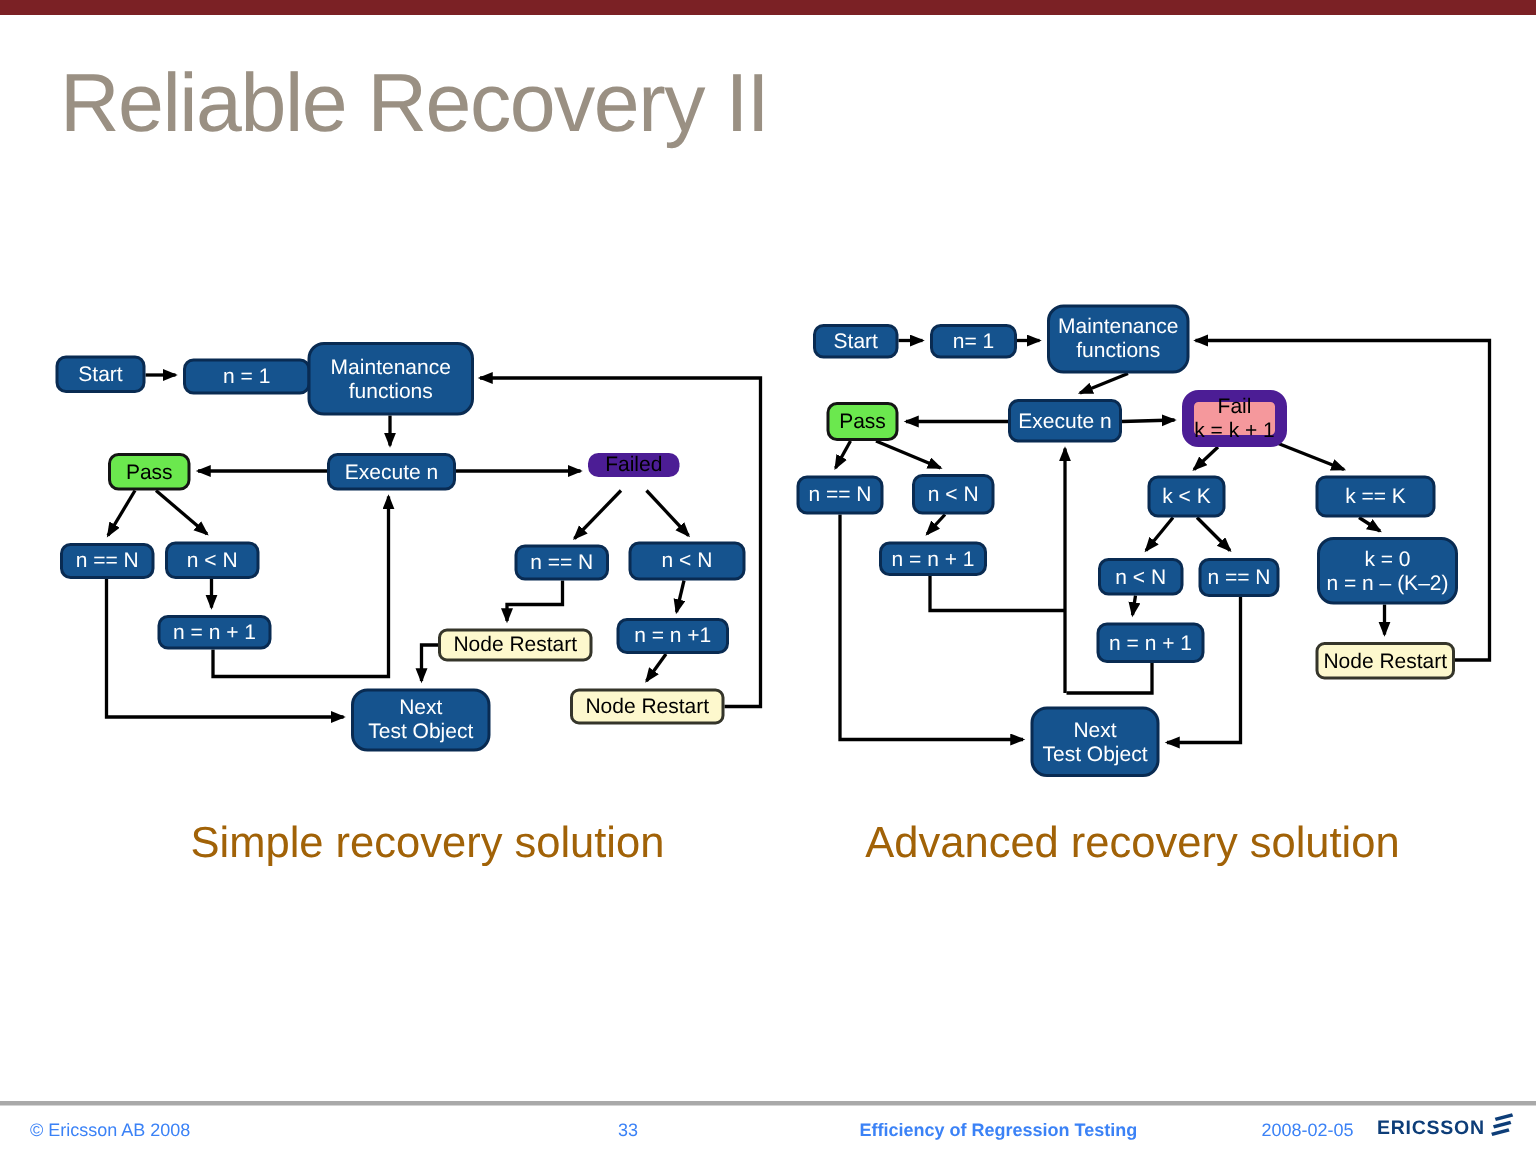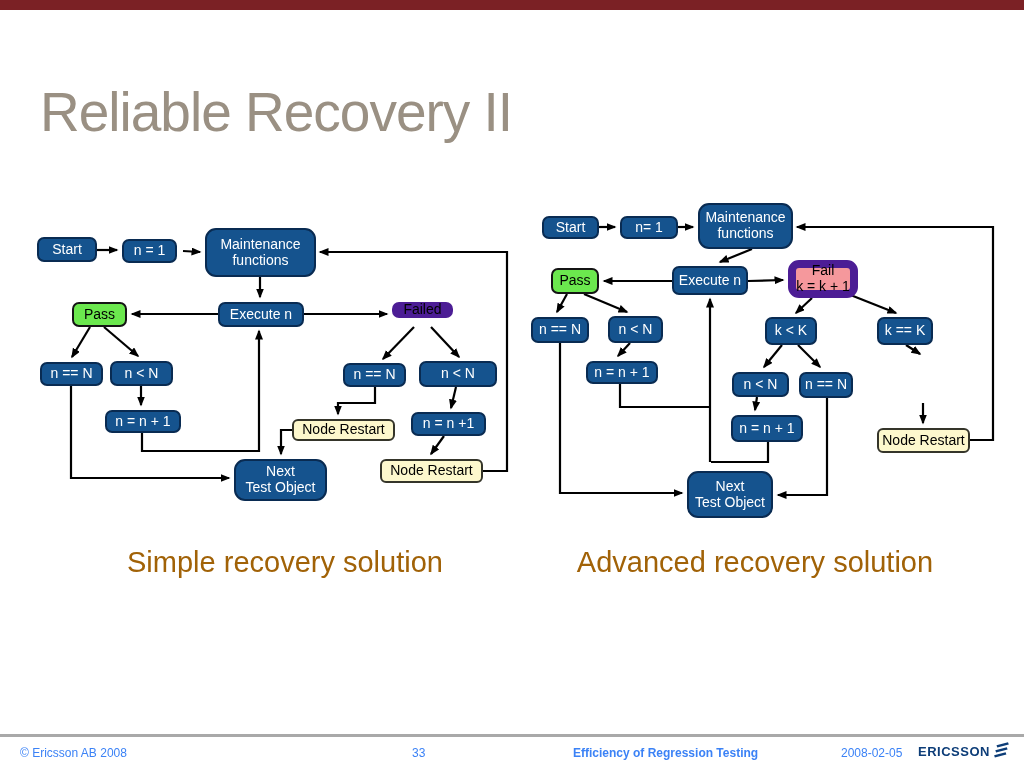--- a/index.html
+++ b/index.html
@@ -1,19 +1,19 @@
 <!DOCTYPE html>
 <html><head>
 <meta charset="utf-8">
 <style>
   html,body{margin:0;padding:0;background:#fff;}
   #slide{position:relative;width:1024px;height:768px;background:#ffffff;overflow:hidden;
          font-family:"Liberation Sans", sans-serif;}
   .topbar{position:absolute;left:0;top:0;width:1024px;height:10px;background:#7b2125;}
-  .title{position:absolute;left:40px;top:36px;font-size:55px;color:#9a9083;letter-spacing:-1px;white-space:nowrap;margin-top:44px;}
+  .title{position:absolute;left:40px;top:36px;font-size:55px;color:#9a9083;letter-spacing:-1px;white-space:nowrap;}
   .caption{position:absolute;top:546px;font-size:29px;color:#a16207;text-align:center;white-space:nowrap;}
   #edges{position:absolute;left:0;top:0;z-index:1;}
   .node{position:absolute;display:flex;align-items:center;justify-content:center;text-align:center;
         font-size:14px;line-height:1.12;white-space:pre-line;border-radius:7px;box-sizing:border-box;z-index:2;}
   .blue{background:#15538e;border:2px solid #092b52;color:#ffffff;}
   .green{background:#6be84e;border:2px solid #141414;color:#000000;}
   .pink{background:#f5989c;border:8px solid #4c1d95;color:#000000;}
   .cream{background:#fdf8cd;border:2px solid #35352a;color:#000000;border-radius:6px;}
   .big{border-radius:11px;}
   .footer-line{position:absolute;left:0;top:734px;width:1024px;height:3px;background:#a9a9a9;}
@@ -74,21 +74,21 @@
       <path d="M798,345 L820,367" marker-end="url(#arr)"></path>
       <path d="M757,397 L755,410" marker-end="url(#arr)"></path>
       <path d="M827,398 L827,495 L778,495" marker-end="url(#arr)"></path>
       <path d="M906,345 L920,354" marker-end="url(#arr)"></path>
       <path d="M923,403 L923,423" marker-end="url(#arr)"></path>
       <path d="M970,440 L993,440 L993,227 L797,227" marker-end="url(#arr)"></path>
     </g>
   </svg>
 
   <div class="node blue" style="left:37px;top:237px;width:60px;height:25px">Start</div>
-  <div class="node blue" style="left:122px;top:239px;width:55px;height:24px">n = 1</div>
+  <div class="node blue" style="left:122px;top:239px;width:85px;height:24px">n = 1</div>
   <div class="node blue big" style="left:205px;top:228px;width:111px;height:49px">Maintenance
 functions</div>
   <div class="node blue" style="left:218px;top:302px;width:86px;height:25px">Execute n</div>
   <div class="node green" style="left:72px;top:302px;width:55px;height:25px">Pass</div>
   <div class="node pink" style="left:392px;top:302px;width:61px;height:15px">Failed</div>
   <div class="node blue" style="left:40px;top:362px;width:63px;height:24px">n == N</div>
   <div class="node blue" style="left:110px;top:361px;width:63px;height:25px">n &lt; N</div>
   <div class="node blue" style="left:105px;top:410px;width:76px;height:23px">n = n + 1</div>
   <div class="node blue" style="left:343px;top:363px;width:63px;height:24px">n == N</div>
   <div class="node blue" style="left:419px;top:361px;width:78px;height:26px">n &lt; N</div>
@@ -103,24 +103,26 @@
   <div class="node blue big" style="left:698px;top:203px;width:95px;height:46px">Maintenance
 functions</div>
   <div class="node blue" style="left:672px;top:266px;width:76px;height:29px">Execute n</div>
   <div class="node green" style="left:551px;top:268px;width:48px;height:26px">Pass</div>
   <div class="node pink big" style="left:788px;top:260px;width:70px;height:38px">Fail
 k = k + 1</div>
   <div class="node blue" style="left:531px;top:317px;width:58px;height:26px">n == N</div>
   <div class="node blue" style="left:608px;top:316px;width:55px;height:27px">n &lt; N</div>
   <div class="node blue" style="left:586px;top:361px;width:72px;height:23px">n = n + 1</div>
   <div class="node blue" style="left:765px;top:317px;width:52px;height:28px">k &lt; K</div>
-  <div class="node blue" style="left:877px;top:317px;width:56px;height:28px">k == K</div>
+  <div class="node blue" style="left:877px;top:317px;width:80px;height:28px">k == K</div>
   <div class="node blue" style="left:732px;top:372px;width:57px;height:25px">n &lt; N</div>
   <div class="node blue" style="left:799px;top:372px;width:54px;height:26px">n == N</div>
   <div class="node blue" style="left:731px;top:415px;width:72px;height:27px">n = n + 1</div>
+  <div class="node blue big" style="left:878px;top:358px;width:94px;height:45px">k = 0
+n = n – (K–2)</div>
   <div class="node cream" style="left:877px;top:428px;width:93px;height:25px">Node Restart</div>
   <div class="node blue big" style="left:687px;top:471px;width:86px;height:47px">Next
 Test Object</div>
 
   <div class="caption" style="left:75px;width:420px;">Simple recovery solution</div>
   <div class="caption" style="left:535px;width:440px;">Advanced recovery solution</div>
 
   <div class="footer-line"></div>
   <div class="ftext" style="left:20px;">© Ericsson AB 2008</div>
   <div class="ftext" style="left:412px;">33</div>

